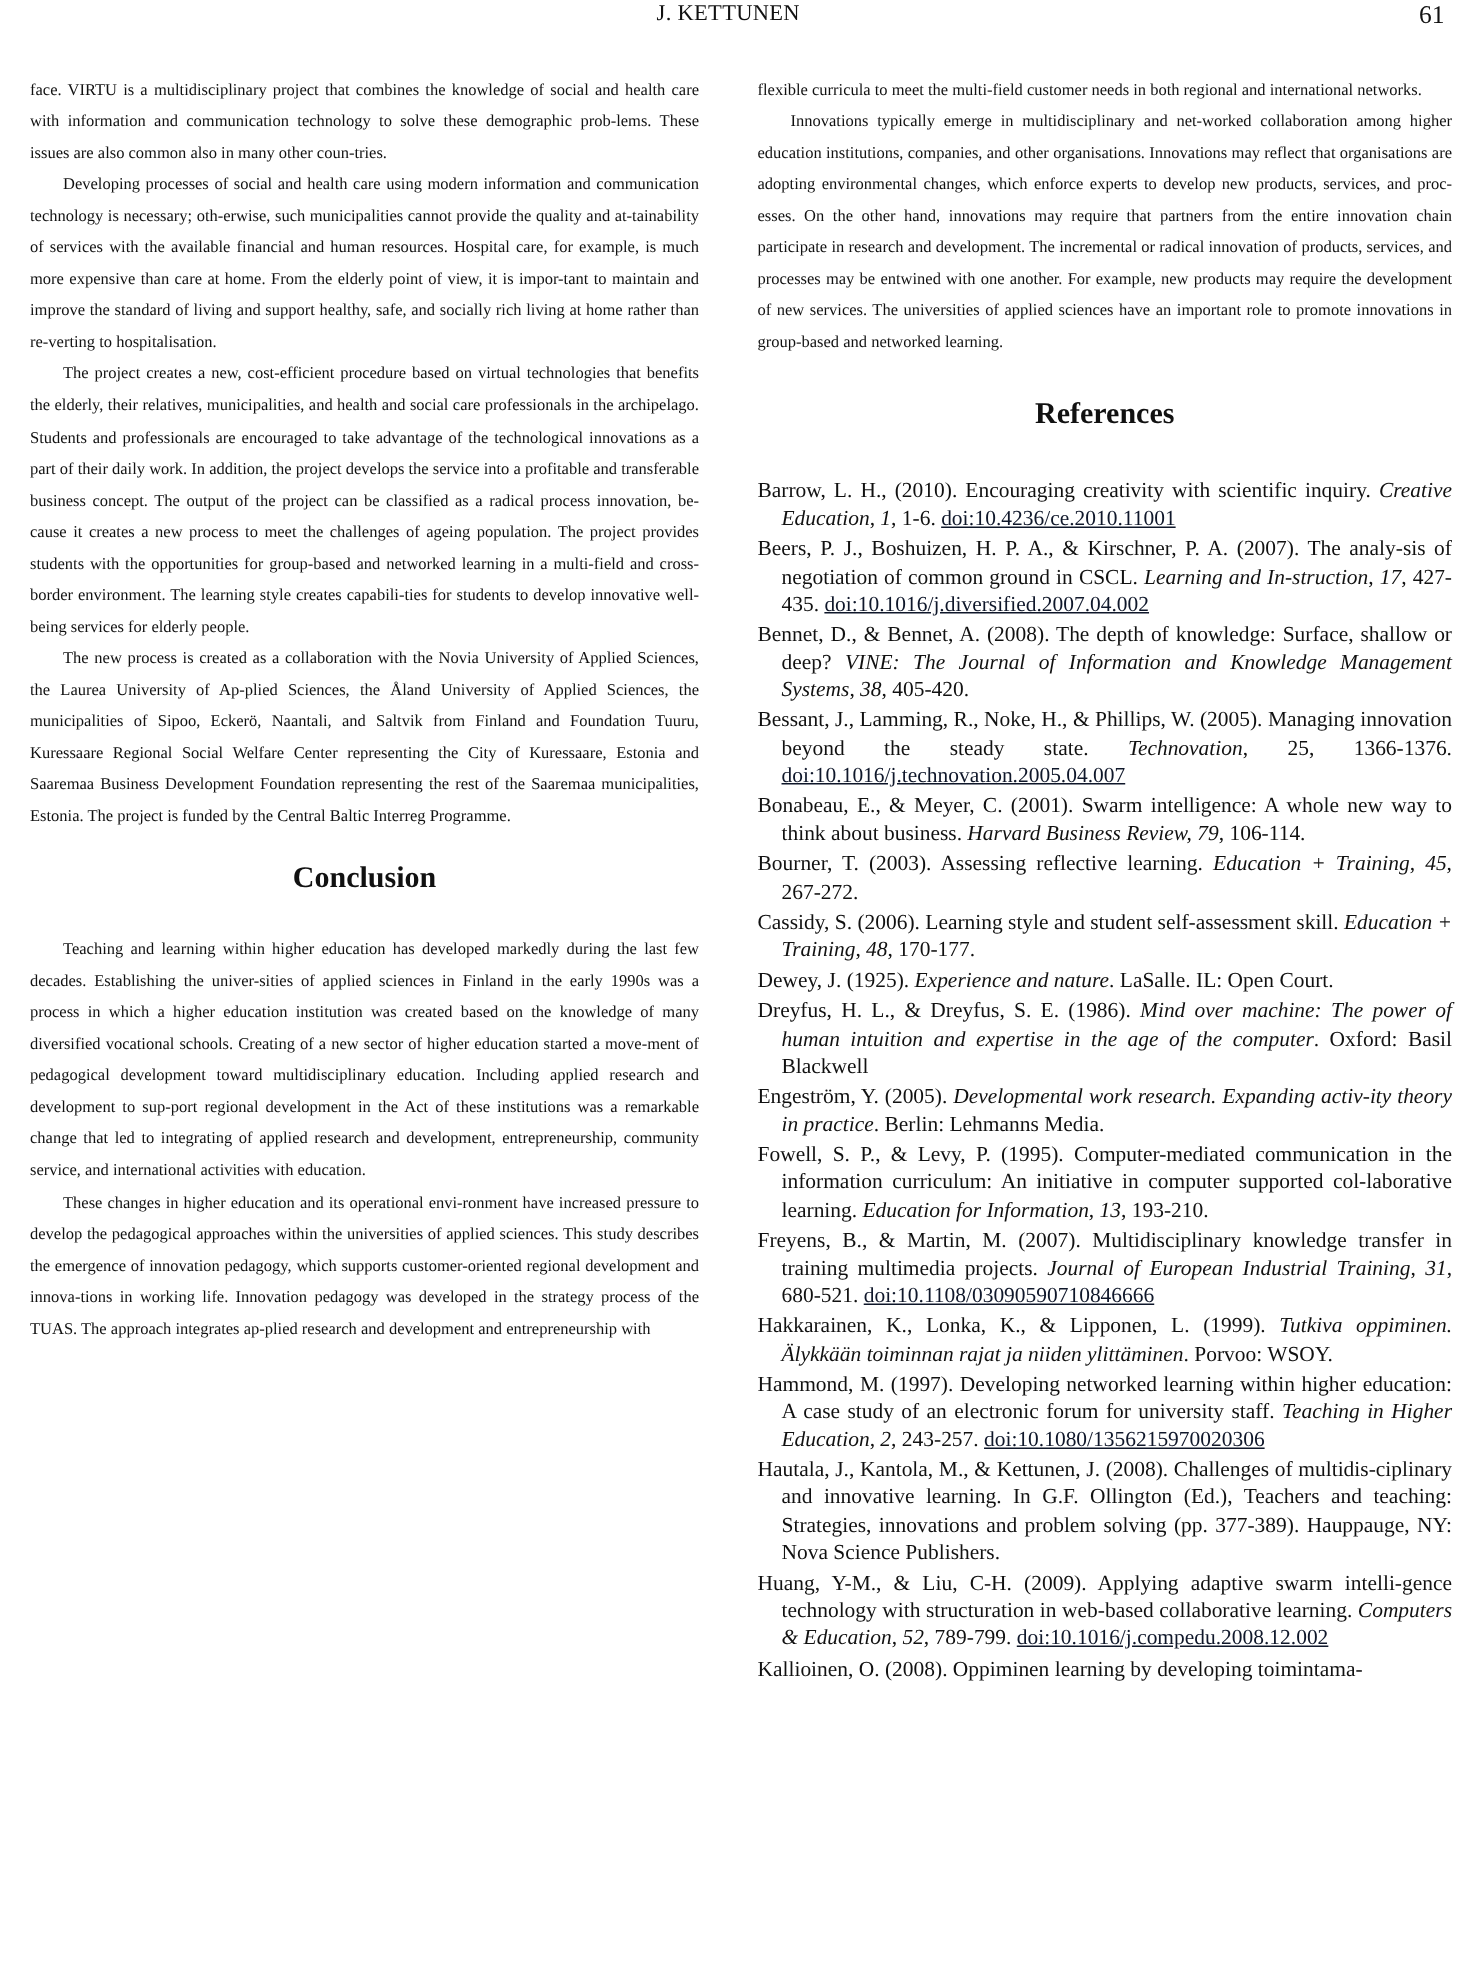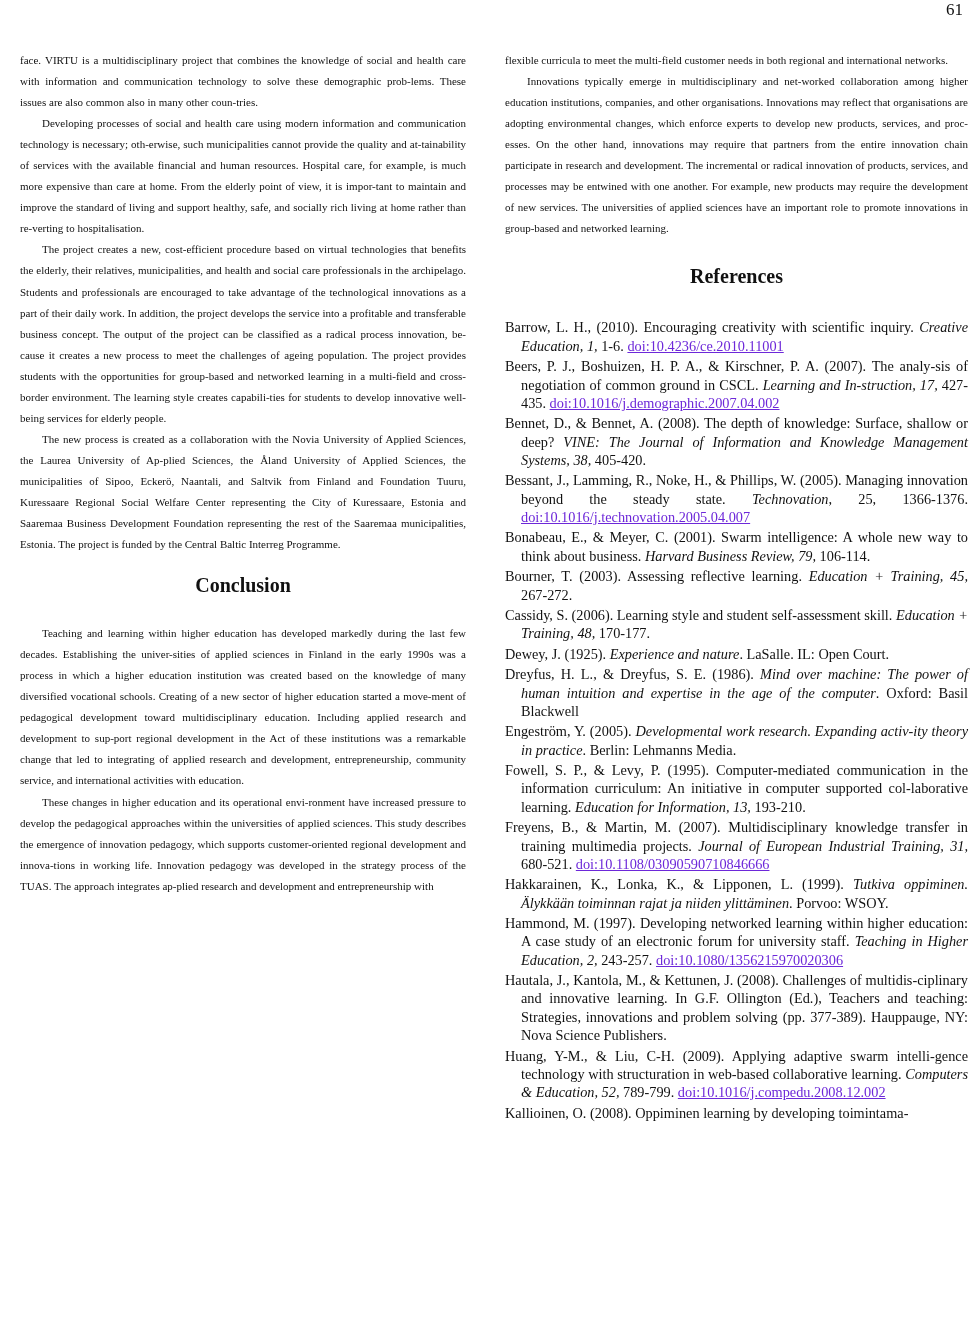--- a/index.html
+++ b/index.html
@@ -13,46 +13,47 @@
   .col-left { left: 20px; width: 446px; }
   .col-right { left: 505px; width: 463px; }
   p.body { margin: 0; font-size: 11px; line-height: 21.05px; text-align: justify;
            text-indent: 22px; hyphens: none; }
   p.body.first { text-indent: 0; }
   h2.section { margin: 0; font-size: 20px; font-weight: bold; text-align: center; }
   .refs { margin: 0; padding: 0; list-style: none; }
   .ref { font-size: 14.3px; line-height: 18.3px; text-align: justify;
          padding-left: 16px; text-indent: -16px; margin-bottom: 2.2px; }
   .ref i { font-style: italic; }
-  a.doi { color: #6d28d9; text-decoration: underline; }
+  a.doi { color: #0f172a; text-decoration: underline; }
 </style>
 </head>
 <body>
 
 <div class="header">
+  <div class="running-head">J. KETTUNEN</div>
   <div class="page-num">61</div>
 </div>
 
 <div class="col col-left">
   <p class="body first">face. VIRTU is a multidisciplinary project that combines the knowledge of social and health care with information and communication technology to solve these demographic prob-lems. These issues are also common also in many other coun-tries.</p>
   <p class="body">Developing processes of social and health care using modern information and communication technology is necessary; oth-erwise, such municipalities cannot provide the quality and at-tainability of services with the available financial and human resources. Hospital care, for example, is much more expensive than care at home. From the elderly point of view, it is impor-tant to maintain and improve the standard of living and support healthy, safe, and socially rich living at home rather than re-verting to hospitalisation.</p>
   <p class="body">The project creates a new, cost-efficient procedure based on virtual technologies that benefits the elderly, their relatives, municipalities, and health and social care professionals in the archipelago. Students and professionals are encouraged to take advantage of the technological innovations as a part of their daily work. In addition, the project develops the service into a profitable and transferable business concept. The output of the project can be classified as a radical process innovation, be-cause it creates a new process to meet the challenges of ageing population. The project provides students with the opportunities for group-based and networked learning in a multi-field and cross-border environment. The learning style creates capabili-ties for students to develop innovative well-being services for elderly people.</p>
   <p class="body">The new process is created as a collaboration with the Novia University of Applied Sciences, the Laurea University of Ap-plied Sciences, the Åland University of Applied Sciences, the municipalities of Sipoo, Eckerö, Naantali, and Saltvik from Finland and Foundation Tuuru, Kuressaare Regional Social Welfare Center representing the City of Kuressaare, Estonia and Saaremaa Business Development Foundation representing the rest of the Saaremaa municipalities, Estonia. The project is funded by the Central Baltic Interreg Programme.</p>
   <h2 class="section" style="margin-top:19px;margin-bottom:26px;">Conclusion</h2>
   <p class="body">Teaching and learning within higher education has developed markedly during the last few decades. Establishing the univer-sities of applied sciences in Finland in the early 1990s was a process in which a higher education institution was created based on the knowledge of many diversified vocational schools. Creating of a new sector of higher education started a move-ment of pedagogical development toward multidisciplinary education. Including applied research and development to sup-port regional development in the Act of these institutions was a remarkable change that led to integrating of applied research and development, entrepreneurship, community service, and international activities with education.</p>
   <p class="body">These changes in higher education and its operational envi-ronment have increased pressure to develop the pedagogical approaches within the universities of applied sciences. This study describes the emergence of innovation pedagogy, which supports customer-oriented regional development and innova-tions in working life. Innovation pedagogy was developed in the strategy process of the TUAS. The approach integrates ap-plied research and development and entrepreneurship with</p>
 </div>
 
 <div class="col col-right">
   <p class="body first">flexible curricula to meet the multi-field customer needs in both regional and international networks.</p>
   <p class="body">Innovations typically emerge in multidisciplinary and net-worked collaboration among higher education institutions, companies, and other organisations. Innovations may reflect that organisations are adopting environmental changes, which enforce experts to develop new products, services, and proc-esses. On the other hand, innovations may require that partners from the entire innovation chain participate in research and development. The incremental or radical innovation of products, services, and processes may be entwined with one another. For example, new products may require the development of new services. The universities of applied sciences have an important role to promote innovations in group-based and networked learning.</p>
   <h2 class="section" style="margin-top:26px;margin-bottom:30px;">References</h2>
   <ul class="refs" id="refs">
       <li class="ref"><span>Barrow, L. H., (2010). Encouraging creativity with scientific inquiry. </span><i>Creative Education, 1,</i><span> 1-6. </span><a class="doi">doi:10.4236/ce.2010.11001</a></li>
-      <li class="ref"><span>Beers, P. J., Boshuizen, H. P. A., &amp; Kirschner, P. A. (2007). The analy-sis of negotiation of common ground in CSCL. </span><i>Learning and In-struction, 17,</i><span> 427-435. </span><a class="doi">doi:10.1016/j.demographic.2007.04.002</a></li>
+      <li class="ref"><span>Beers, P. J., Boshuizen, H. P. A., &amp; Kirschner, P. A. (2007). The analy-sis of negotiation of common ground in CSCL. </span><i>Learning and In-struction, 17,</i><span> 427-435. </span><a class="doi">doi:10.1016/j.diversified.2007.04.002</a></li>
       <li class="ref"><span>Bennet, D., &amp; Bennet, A. (2008). The depth of knowledge: Surface, shallow or deep? </span><i>VINE: The Journal of Information and Knowledge Management Systems, 38,</i><span> 405-420.</span></li>
       <li class="ref"><span>Bessant, J., Lamming, R., Noke, H., &amp; Phillips, W. (2005). Managing innovation beyond the steady state. </span><i>Technovation</i><span>, 25, 1366-1376. </span><a class="doi">doi:10.1016/j.technovation.2005.04.007</a></li>
       <li class="ref"><span>Bonabeau, E., &amp; Meyer, C. (2001). Swarm intelligence: A whole new way to think about business. </span><i>Harvard Business Review, 79,</i><span> 106-114.</span></li>
       <li class="ref"><span>Bourner, T. (2003). Assessing reflective learning. </span><i>Education + Training, 45,</i><span> 267-272.</span></li>
       <li class="ref"><span>Cassidy, S. (2006). Learning style and student self-assessment skill. </span><i>Education + Training, 48,</i><span> 170-177.</span></li>
       <li class="ref"><span>Dewey, J. (1925). </span><i>Experience and nature</i><span>. LaSalle. IL: Open Court.</span></li>
       <li class="ref"><span>Dreyfus, H. L., &amp; Dreyfus, S. E. (1986). </span><i>Mind over machine: The power of human intuition and expertise in the age of the computer</i><span>. Oxford: Basil Blackwell</span></li>
       <li class="ref"><span>Engeström, Y. (2005). </span><i>Developmental work research. Expanding activ-ity theory in practice</i><span>. Berlin: Lehmanns Media.</span></li>
       <li class="ref"><span>Fowell, S. P., &amp; Levy, P. (1995). Computer-mediated communication in the information curriculum: An initiative in computer supported col-laborative learning. </span><i>Education for Information, 13,</i><span> 193-210.</span></li>
       <li class="ref"><span>Freyens, B., &amp; Martin, M. (2007). Multidisciplinary knowledge transfer in training multimedia projects. </span><i>Journal of European Industrial Training, 31,</i><span> 680-521. </span><a class="doi">doi:10.1108/03090590710846666</a></li>

